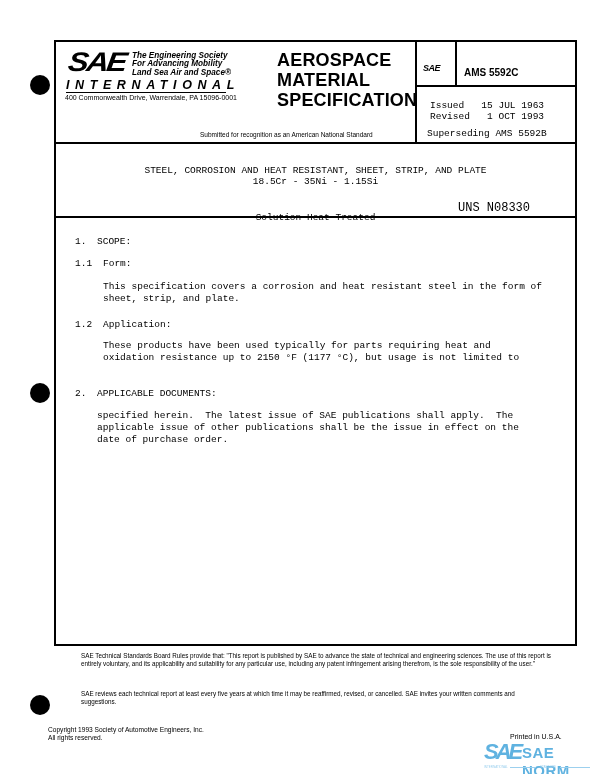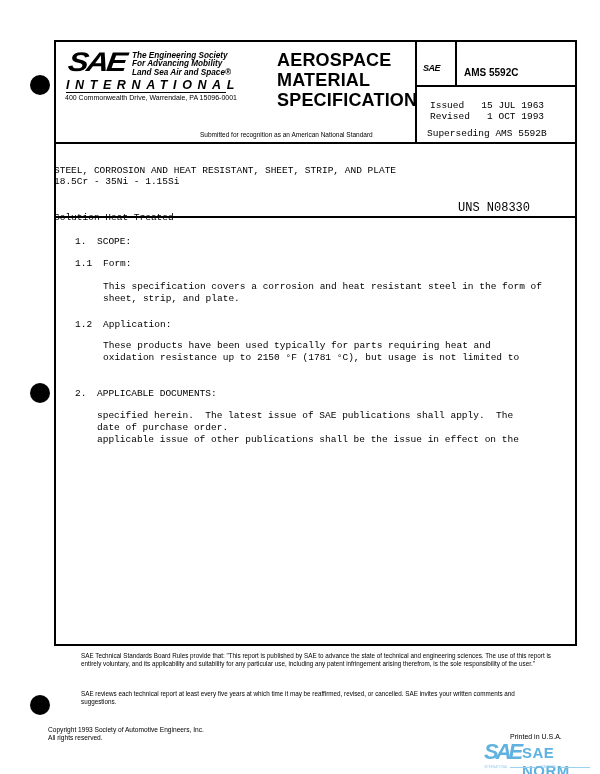--- a/index.html
+++ b/index.html
@@ -27,21 +27,21 @@
 
     .ams-title { position: absolute; left: 277px; top: 50px; font-weight: bold; font-size: 18px; line-height: 20px; letter-spacing: 0.2px; }
 
     .sae-small { position: absolute; left: 423px; top: 63px; font-weight: bold; font-style: italic; font-size: 9px; letter-spacing: -0.5px; }
     .ams-number { position: absolute; left: 464px; top: 67px; font-weight: bold; font-size: 10px; }
 
     .mono { font-family: "Liberation Mono", monospace; }
     .issue-block { position: absolute; left: 430px; top: 100px; font-size: 9.5px; line-height: 11px; white-space: pre; }
     .superseding { position: absolute; left: 427px; top: 128px; font-size: 9.5px; white-space: pre; }
 
-    .spec-title { position: absolute; left: 54px; width: 523px; text-align: left; font-size: 9.5px; line-height: 11.5px; }
+    .spec-title { position: absolute; left: 54px; width: 523px; text-align: center; font-size: 9.5px; line-height: 11.5px; }
     .uns { position: absolute; left: 458px; top: 209px; font-size: 12px; }
 
     .txt { position: absolute; font-size: 9.5px; line-height: 11.8px; white-space: pre; }
 
     .fine { position: absolute; font-size: 6.3px; line-height: 8.4px; }
     .copyright { position: absolute; left: 48px; top: 726px; font-size: 6.6px; line-height: 8.4px; }
     .printed { position: absolute; left: 510px; top: 733px; font-size: 7px; }
     .watermark { position: absolute; left: 484px; top: 741px; width: 110px; height: 32px; }
     .wm-sae { position: absolute; left: 0; top: 0; font-weight: bold; font-size: 22px; color: #5fb2e0; letter-spacing: -3px; font-style: italic; line-height: 22px; }
     .wm-norm { position: absolute; left: 38px; top: 3px; font-weight: bold; font-size: 15px; color: #5fb2e0; letter-spacing: 0.5px; line-height: 18px; }
@@ -94,25 +94,25 @@
 
 <div class="txt mono" style="left:75px; top:236px;">1.</div>
 <div class="txt mono" style="left:97px; top:236px;">SCOPE:</div>
 
 <div class="txt mono" style="left:75px; top:258px;">1.1</div>
 <div class="txt mono" style="left:103px; top:258px;">Form:</div>
 <div class="txt mono" style="left:103px; top:281px;"><div>This specification covers a corrosion and heat resistant steel in the form of</div><div>sheet, strip, and plate.</div></div>
 
 <div class="txt mono" style="left:75px; top:319px;">1.2</div>
 <div class="txt mono" style="left:103px; top:319px;">Application:</div>
-<div class="txt mono" style="left:103px; top:340px;"><div>These products have been used typically for parts requiring heat and</div><div>oxidation resistance up to 2150 °F (1781 °C), but usage is not limited to</div></div>
+<div class="txt mono" style="left:103px; top:340px;"><div>These products have been used typically for parts requiring heat and</div><div>oxidation resistance up to 2150 °F (1177 °C), but usage is not limited to</div></div>
 
 <div class="txt mono" style="left:75px; top:388px;">2.</div>
 <div class="txt mono" style="left:97px; top:388px;">APPLICABLE DOCUMENTS:</div>
-<div class="txt mono" style="left:97px; top:410px;"><div>specified herein.  The latest issue of SAE publications shall apply.  The</div><div>date of purchase order.</div><div>applicable issue of other publications shall be the issue in effect on the</div></div>
+<div class="txt mono" style="left:97px; top:410px;"><div>specified herein.  The latest issue of SAE publications shall apply.  The</div><div>applicable issue of other publications shall be the issue in effect on the</div><div>date of purchase order.</div></div>
 
 <div class="fine" style="left:81px; top:652px; width:470px;">SAE Technical Standards Board Rules provide that: "This report is published by SAE to advance the state of technical and engineering sciences. The use of this report is entirely voluntary, and its applicability and suitability for any particular use, including any patent infringement arising therefrom, is the sole responsibility of the user."</div>
 <div class="fine" style="left:81px; top:690px; width:470px;">SAE reviews each technical report at least every five years at which time it may be reaffirmed, revised, or cancelled. SAE invites your written comments and suggestions.</div>
 
 <div class="copyright">
   <div>Copyright 1993 Society of Automotive Engineers, Inc.</div>
   <div>All rights reserved.</div>
 </div>
 <div class="printed">Printed in U.S.A.</div>
 

